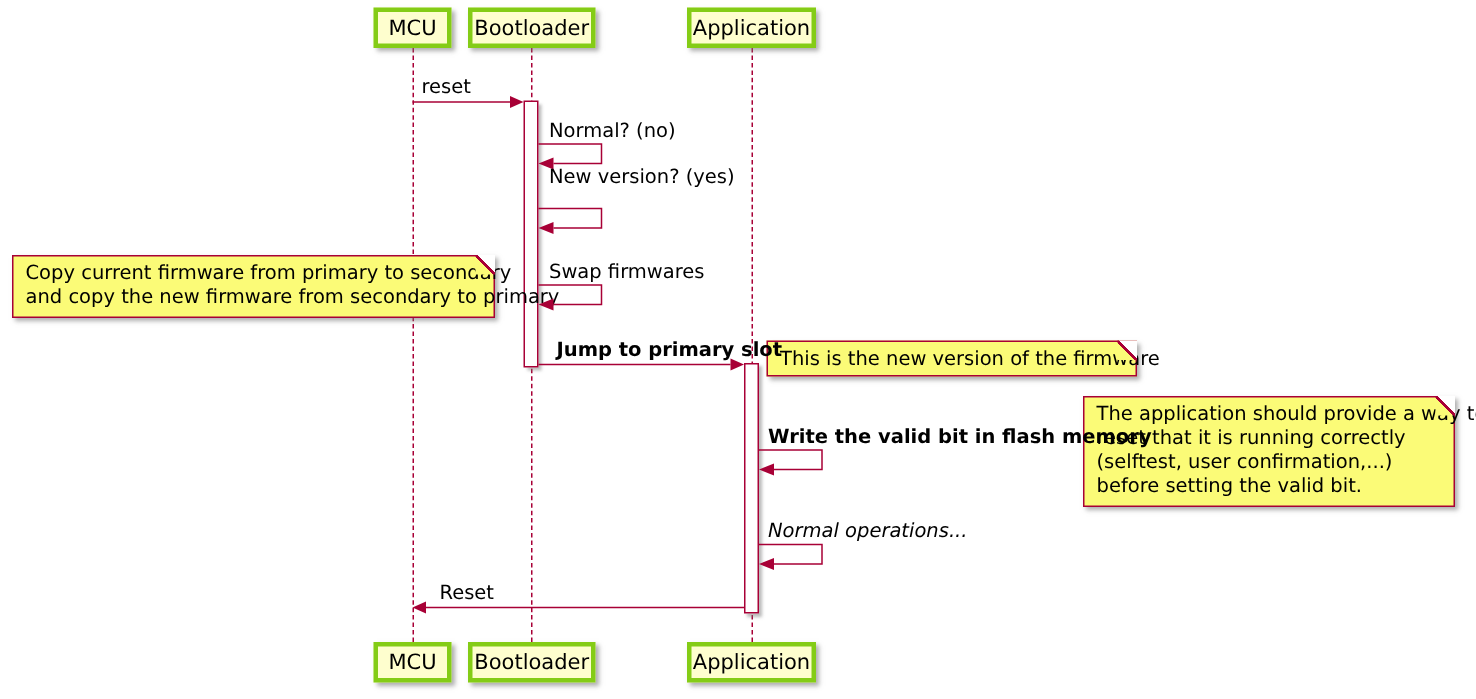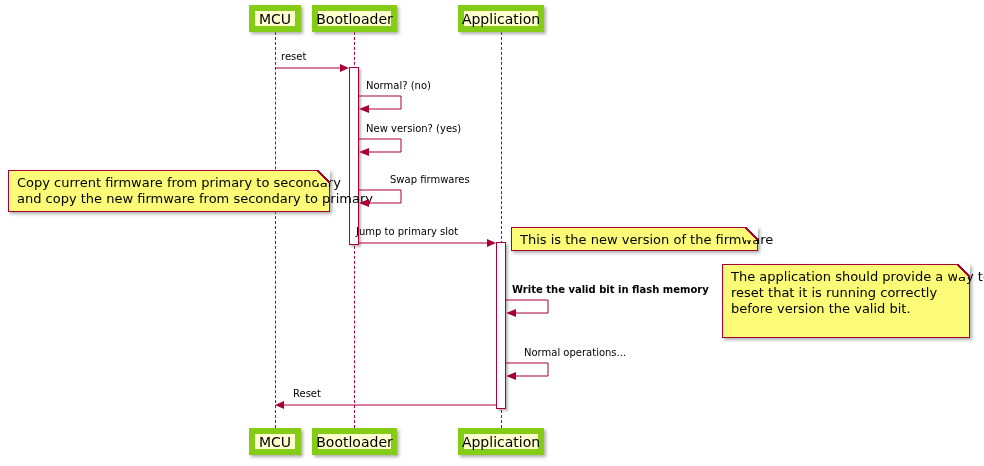--- a/index.html
+++ b/index.html
@@ -12,21 +12,21 @@
     position: relative;
     width: 984px;
     height: 466px;
     background: #ffffff;
     overflow: hidden;
   }
   .participant {
     position: absolute;
     box-sizing: border-box;
     background: #FEFECE;
-    border: 6px solid #84cc16;
+    border: 3px solid #84cc16;
     box-shadow: 2px 2px 3px rgba(120,120,120,0.6);
     display: flex;
     align-items: center;
     justify-content: center;
     font-size: 14px;
     color: #000000;
     height: 27px;
   }
   .lifeline {
     position: absolute;
@@ -38,21 +38,21 @@
   .activation {
     position: absolute;
     box-sizing: border-box;
     width: 10px;
     background: #ffffff;
     border: 1px solid #A80036;
     box-shadow: 2px 2px 2px rgba(120,120,120,0.5);
   }
   .msg-label {
     position: absolute;
-    font-size: 10px;
+    font-size: 13px;
     color: #000000;
     white-space: nowrap;
   }
   .note {
     position: absolute;
     box-sizing: border-box;
     background: #FBFB77;
     border: 1px solid #A80036;
     box-shadow: 2px 2px 3px rgba(120,120,120,0.6);
     font-size: 13px;
@@ -100,21 +100,22 @@
 
   <div class="note z2" style="left:511px; top:227px; width:247px; height:24px;">
     <span class="fold"></span>
     <span class="line">This is the new version of the firmware</span>
   </div>
 
   <div class="note z2" style="left:722px; top:264px; width:248px; height:74px;">
     <span class="fold"></span>
     <span class="line">The application should provide a way to</span>
     <span class="line">reset that it is running correctly</span>
-    <span class="line">before version the valid bit.</span>
+    <span class="line">(selftest, user confirmation,...)</span>
+    <span class="line">before setting the valid bit.</span>
   </div>
 
   <svg class="arrows" width="984" height="466" viewBox="0 0 984 466">
 
     <g>
       <line x1="275" y1="68" x2="340" y2="68" stroke="#A80036" stroke-width="1"></line>
       <polygon points="349,68 340,64 340,72" fill="#A80036"></polygon>
     </g>
 
     <g>
@@ -148,25 +149,25 @@
     </g>
 
     <g>
       <line x1="496" y1="405" x2="284" y2="405" stroke="#A80036" stroke-width="1"></line>
       <polygon points="275,405 284,401 284,409" fill="#A80036"></polygon>
     </g>
   </svg>
 
   <span class="msg-label z4" style="left:281px; top:51px;">reset</span>
   <span class="msg-label z4" style="left:366px; top:80px;">Normal? (no)</span>
-  <span class="msg-label z4" style="left:366px; top:123px;text-align:right;">New version? (yes)</span>
-  <span class="msg-label z4" style="left:366px; top:174px;margin-left:24px;">Swap firmwares</span>
-  <span class="msg-label z4" style="left:356px; top:226px;">Jump to primary slot</span>
+  <span class="msg-label z4" style="left:366px; top:111px;text-align:right;">New version? (yes)</span>
+  <span class="msg-label z4" style="left:366px; top:174px;">Swap firmwares</span>
+  <span class="msg-label z4" style="left:371px; top:226px;font-weight:bold;">Jump to primary slot</span>
   <span class="msg-label z4" style="left:512px; top:284px;font-weight:bold;">Write the valid bit in flash memory</span>
-  <span class="msg-label z4" style="left:524px; top:347px;">Normal operations...</span>
+  <span class="msg-label z4" style="left:512px; top:347px;font-style:italic;">Normal operations...</span>
   <span class="msg-label z4" style="left:293px; top:388px;">Reset</span>
 
   <div class="participant z5" style="left:249px; top:5px; width:52px;">
     <span>MCU</span>
   </div>
   <div class="participant z5" style="left:312px; top:5px; width:85px;">
     <span>Bootloader</span>
   </div>
   <div class="participant z5" style="left:458px; top:5px; width:86px;">
     <span>Application</span>

